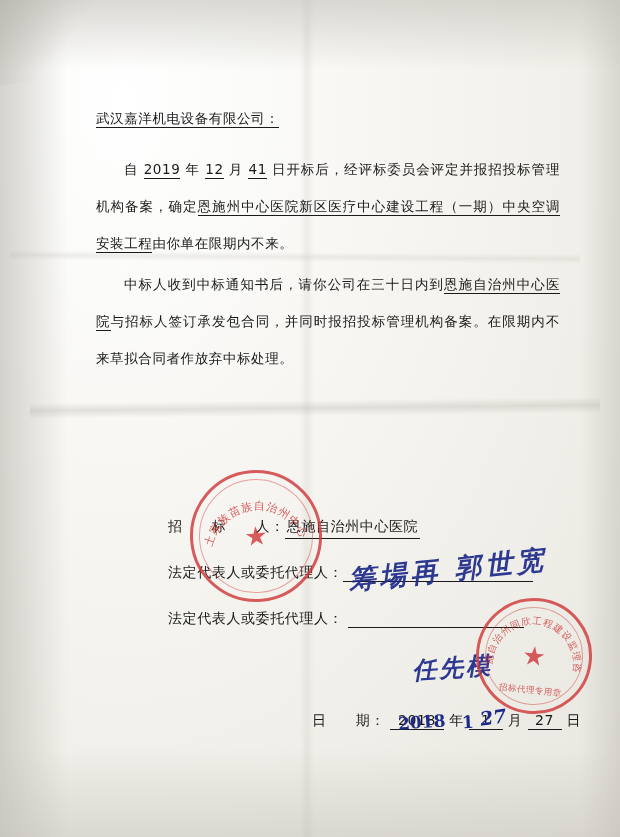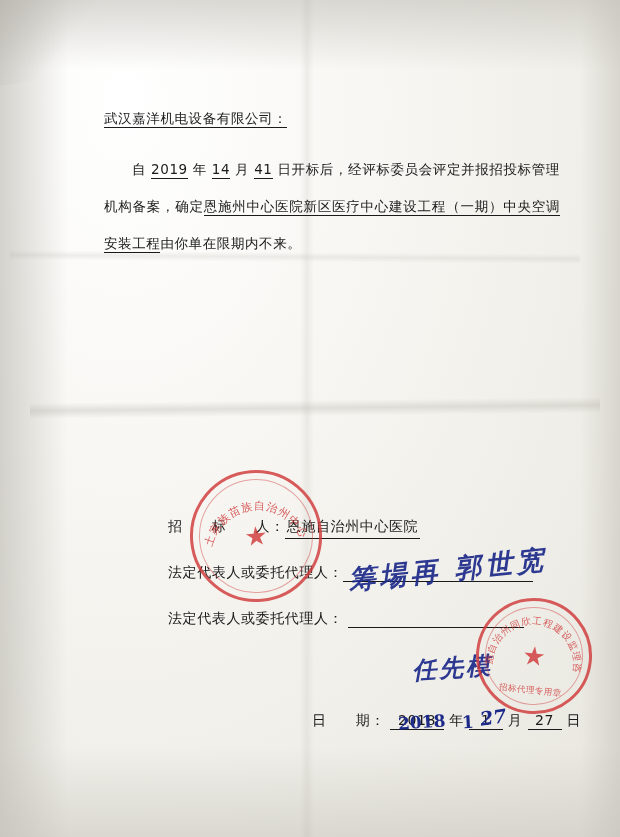--- a/index.html
+++ b/index.html
@@ -70,21 +70,21 @@
     left: 92px;
     top: 100px;
     width: 468px;
     font-family: "DejaVu Sans", "Liberation Sans", sans-serif;
     font-size: 13.5px;
     color: #1a1a1a;
     line-height: 37px;
     letter-spacing: 0.6px;
   }
   .para {
-    margin: 0 0 4px 12px;
+    margin: 0 0 4px 4px;
     text-align: justify;
   }
   .indent { text-indent: 28px; }
   .u { border-bottom: 1px solid #1a1a1a; padding-bottom: 1px; }
 
   .gap-1 { height: 10px; }
 
   
   #sign-block {
     position: absolute;
@@ -247,22 +247,23 @@
   <div class="shade crease-v"></div>
 
   <div id="doc-body">
 
     <p class="para">
       <span class="u">武汉嘉洋机电设备有限公司：</span>
     </p>
 
     <div class="gap-1"></div>
 
-    <p class="para indent" id="para1"><span>自 </span><span class="u">2019</span><span> 年 </span><span class="u">14</span><span> 月 </span><span class="u">41</span><span> 日开标后，经评标委员会评定并报招投标管理机构备案，</span><span>确定</span><span class="u">恩施州中心医院新区医疗中心建设工程（一期）中央空调安装工程</span><span>由你单</span><span>在限期内不来。</span></p>
-
+    <p class="para indent" id="para1"><span>自 </span><span class="u">2019</span><span> 年 </span><span class="u">12</span><span> 月 </span><span class="u">41</span><span> 日开标后，经评标委员会评定并报招投标管理机构备案，</span><span>确定</span><span class="u">恩施州中心医院新区医疗中心建设工程（一期）中央空调安装工程</span><span>由你单</span><span>在限期内不来。</span></p>
+
+    <p class="para indent" id="para2"><span>中标人收到中标通知书后，请你公司在三十日内到</span><span class="u">恩施自治州中心医院</span><span>与招标人签订承发包合同，并同时报招投标管理机构备案。在限期内不来</span><span>草拟合同者作放弃中标处理。</span></p>
   </div>
 
   <div id="sign-block">
 
     <div class="sign-row">
       <span class="sign-label">招　　标　　人：</span><span class="sign-value">恩施自治州中心医院</span>
     </div>
 
     <div class="sign-row">
       <span class="sign-label">法定代表人或委托代理人：</span><span class="sign-line" style="width:190px;"></span>

